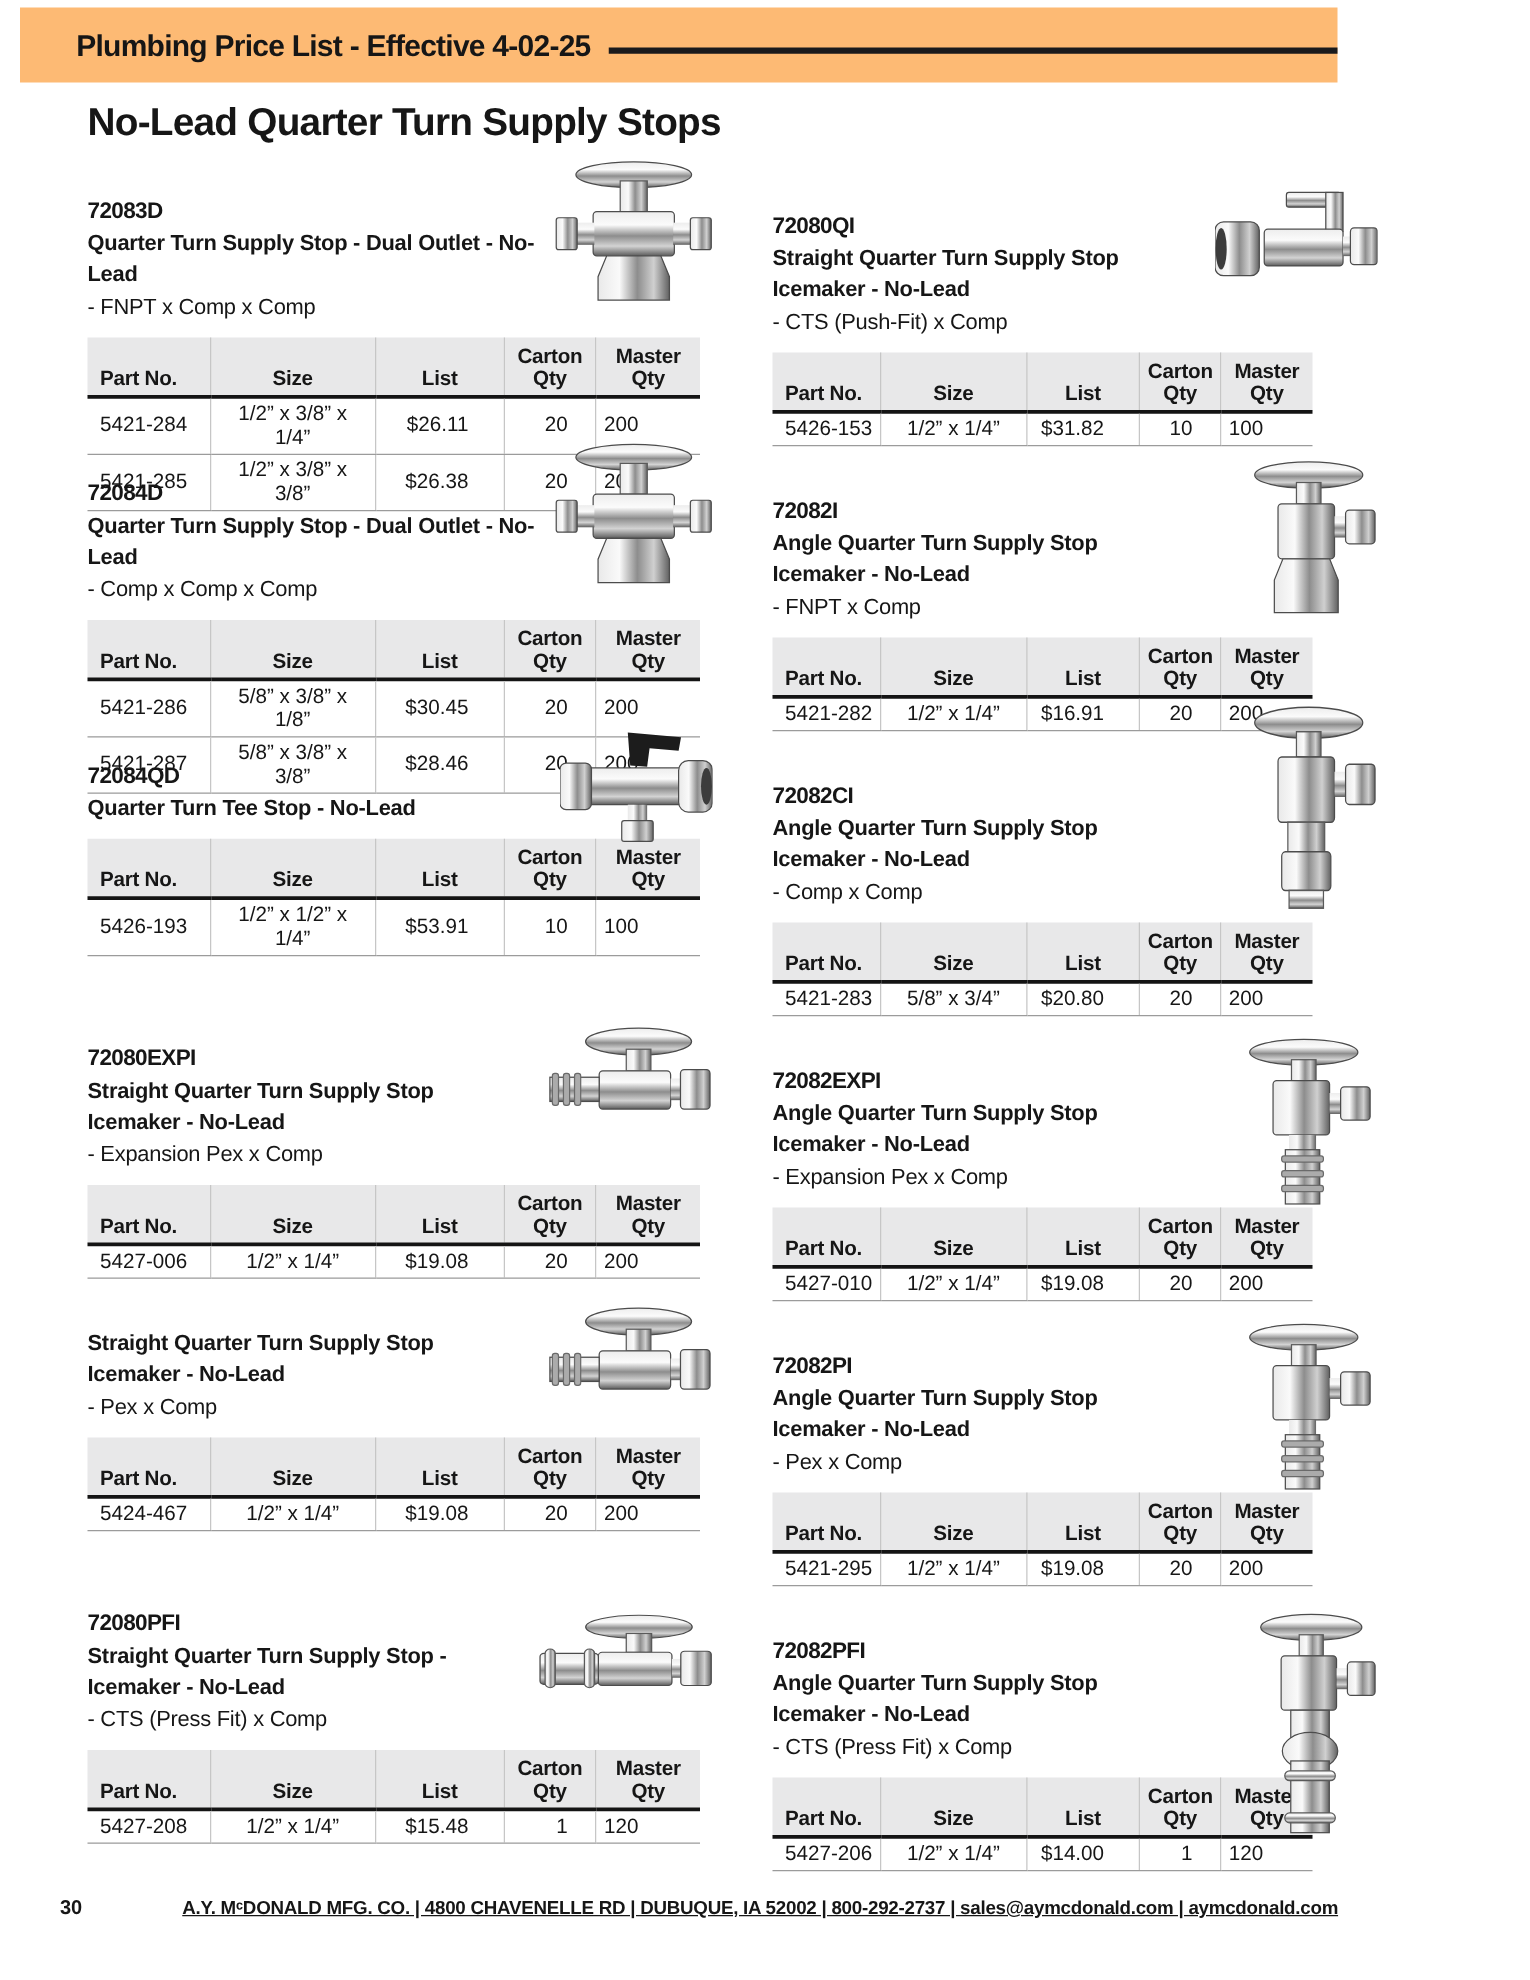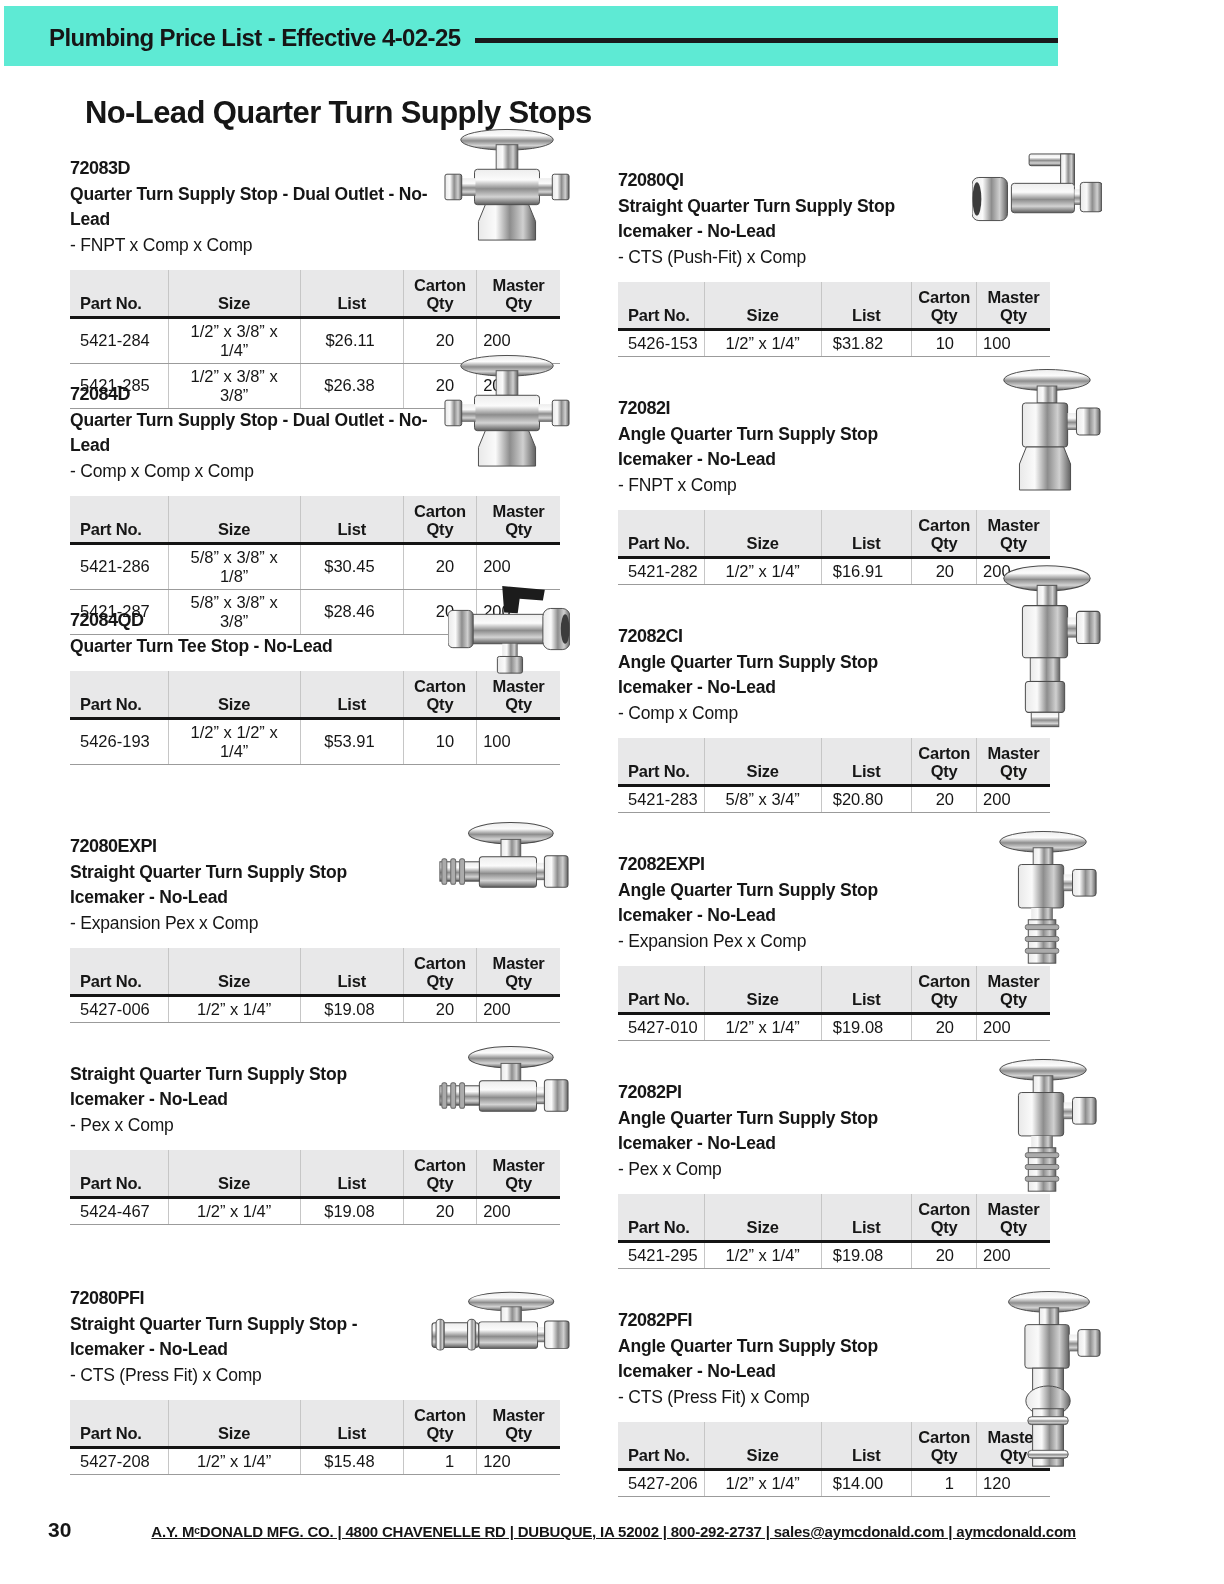--- a/index.html
+++ b/index.html
@@ -4,30 +4,30 @@
 <style>
   html,body{margin:0;padding:0;}
   body{
     width:1224px;height:1584px;position:relative;overflow:hidden;
     background:#ffffff;color:#161616;
     font-family:"Liberation Sans", sans-serif;
     -webkit-font-smoothing:antialiased;
   }
   
   .header-bar{
-    position:absolute;top:6px;left:4px;width:1054px;height:60px;
-    background:#5eead4;display:flex;align-items:center;
+    position:absolute;top:6px;left:16px;width:1054px;height:60px;
+    background:#fdba74;display:flex;align-items:center;
   }
   .header-title{
     margin-left:45px;font-size:24px;font-weight:bold;letter-spacing:-0.6px;
     white-space:nowrap;position:relative;top:2px;
   }
   .header-rule{width:650px;height:5px;background:#1a1a1c;margin-left:15px;position:relative;top:4px;}
   .section-title{
-    position:absolute;top:80px;left:70px;margin:15px;
+    position:absolute;top:80px;left:70px;margin:0;
     font-size:31px;font-weight:bold;letter-spacing:-0.6px;
   }
   
   .columns{position:absolute;top:158px;left:70px;display:flex;gap:48px;}
   .col{display:flex;flex-direction:column;}
   .col-left{width:500px;}
   .col-right{width:540px;padding-top:12px;}
   .product{position:relative;height:226px;}
   .col-right .product{height:228px;}
   .prod-id{margin:0 0 3px 0;font-size:18px;font-weight:bold;letter-spacing:-0.5px;}
@@ -65,21 +65,21 @@
   .price-table th + th,.price-table td + td{border-left:1px solid #c6c6c6;}
   .c0{text-align:left;padding-left:10px !important;}
   .c1{text-align:center;}
   th.c2{text-align:center;}
   td.c2{text-align:right;padding-right:28px !important;}
   th.c3,th.c4{text-align:center;}
   td.c3{text-align:right;padding-right:22px !important;}
   td.c4{padding-right:26px !important;}
   
   .footer{position:absolute;top:1518px;left:48px;display:flex;align-items:baseline;}
-  .page-num{font-size:21px;font-weight:bold;}
+  .page-num{font-size:16px;font-weight:bold;}
   .footer-text{margin-left:80px;font-size:15px;font-weight:bold;letter-spacing:-0.2px;white-space:nowrap;text-decoration:underline;}
   .svg-defs{position:absolute;width:0;height:0;overflow:hidden;}
 </style>
 </head>
 <body>
 
 <svg class="svg-defs" aria-hidden="true">
   <defs>
     <linearGradient id="gH" x1="0" y1="0" x2="0" y2="1">
       <stop offset="0" stop-color="#ededed"></stop>

